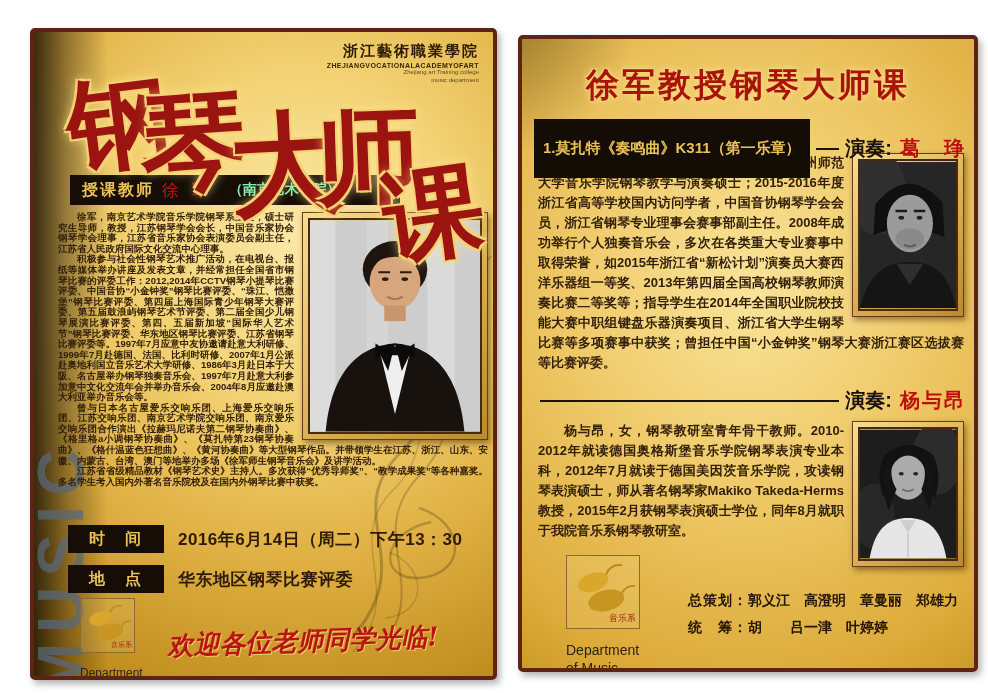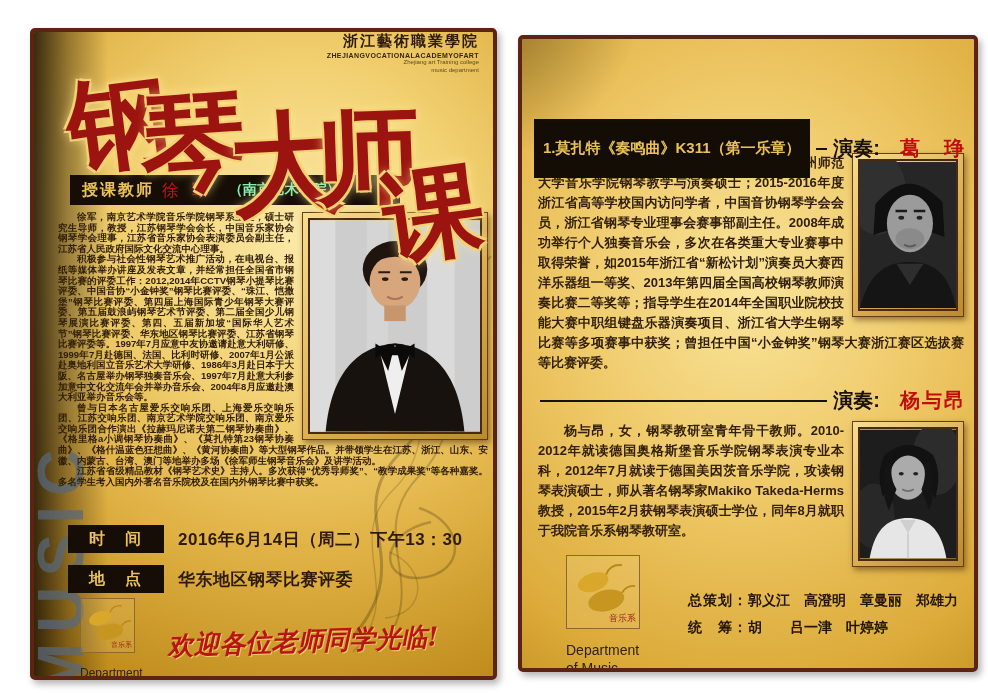--- a/index.html
+++ b/index.html
@@ -12,21 +12,21 @@
   .page-left  { left:30px;  top:28px; width:467px; height:652px;
       background:radial-gradient(ellipse 130% 95% at 58% 32%, #fbe9a8 0%, #f2d172 28%, #e0b144 52%, #c08d1d 78%, #8f600a 100%); }
   .page-right { left:518px; top:35px; width:460px; height:637px;
       background:radial-gradient(ellipse 125% 100% at 50% 40%, #f9e49a 0%, #efc968 32%, #dcab3a 62%, #b2830f 88%, #8a5c0a 100%); }
   .page-left::before { content:""; position:absolute; left:0; top:0; bottom:0; width:74px;
       background:linear-gradient(90deg, rgba(22,15,5,0.82) 0%, rgba(22,15,5,0.38) 45%, rgba(22,15,5,0) 100%); z-index:1; }
   .page-right::before { content:""; position:absolute; left:-40px; top:-40px; width:160px; height:160px;
       background:radial-gradient(circle at 0 0, rgba(30,20,5,0.45), rgba(30,20,5,0) 70%); z-index:1; }
 
   
-  .academy-logo { position:absolute; top:0; right:14px; text-align:right; z-index:4; }
+  .academy-logo { position:absolute; top:10px; right:14px; text-align:right; z-index:4; }
   .academy-logo .cn { font-family:"DejaVu Serif", serif; font-weight:bold; font-size:15px; letter-spacing:2px; color:#2f1c05; }
   .academy-logo .en { font-size:7px; font-weight:bold; color:#3a2608; letter-spacing:0.4px; margin-top:1px; }
   .academy-logo .sub { font-size:6px; color:#5d4a22; line-height:1.3; }
 
   
   .poster-title { position:absolute; left:0; top:0; width:100%; height:280px; z-index:5; pointer-events:none; }
   .tchar { position:absolute; font-family:"DejaVu Serif", serif; font-weight:bold; color:#9c1410;
            text-shadow:-2px -2px 0 #f4d273, 2px -2px 0 #f4d273, -2px 2px 0 #f4d273, 2px 2px 0 #f4d273, 0 0 12px rgba(255,232,150,0.95); }
   .tchar.c0 { left:34px;  top:24px;  font-size:102px; transform:rotate(-7deg); }
   .tchar.c1 { left:106px; top:40px;  font-size:108px; transform:rotate(-4deg); }
@@ -85,21 +85,21 @@
   
   .mc-title { position:absolute; left:0; top:24px; width:100%; text-align:center; z-index:4;
               font-family:"DejaVu Serif", serif; font-weight:bold; font-size:33px; letter-spacing:3px; color:#a8140c;
               text-shadow:-1px -1px 0 #f4d273, 1px -1px 0 #f4d273, -1px 1px 0 #f4d273, 1px 1px 0 #f4d273, 0 0 8px rgba(255,232,150,0.9); }
   .program-row { position:absolute; left:12px; right:8px; display:flex; align-items:center; z-index:4; }
   .program-row.p1 { top:80px; }
   .program-row.p2 { top:348px; }
   .program-bar { background:#140d06; color:#e9c158; font-size:15px; font-weight:bold; padding:20px 9px; white-space:nowrap; }
   .program-line { flex:1; border-top:2px solid #19110a; margin:0 6px; }
   .perf-lbl { color:#19110a; font-size:20px; font-weight:bold; white-space:nowrap; }
-  .perf-name { color:#c00d0d; font-size:20px; font-weight:bold; margin-left:20px; letter-spacing:2px; white-space:nowrap; }
+  .perf-name { color:#c00d0d; font-size:20px; font-weight:bold; margin-left:8px; letter-spacing:2px; white-space:nowrap; }
   .perf-bio { position:absolute; left:16px; right:10px; z-index:3;
               font-size:13px; line-height:20px; font-weight:bold; color:#33200a; text-align:justify; }
   .perf-bio.b1 { top:114px; }
   .perf-bio.b2 { top:382px; }
   .perf-bio p { text-indent:2em; }
 
   .credits { position:absolute; left:166px; top:548px; z-index:4; font-size:14px; font-weight:bold; color:#231505; line-height:1.95; }
   .credit-row { white-space:nowrap; }
   .credit-role { letter-spacing:1px; }
 </style>
@@ -195,20 +195,21 @@
       </div>
     </div>
 
     <div class="welcome">欢迎各位老师同学光临!</div>
 
     <div class="music-vert">MUSIC</div>
   </div>
 
   <div class="page page-right">
 
+    <div class="mc-title">徐军教授钢琴大师课</div>
 
     <div class="program-row p1">
       <span class="program-bar">1.莫扎特《奏鸣曲》K311（第一乐章）</span>
       <span class="program-line"></span>
       <span class="perf-lbl">演奏:</span>
       <span class="perf-name">葛　琤</span>
     </div>
 
     <div class="perf-bio b1">
       <div class="photo-frame float-photo">

